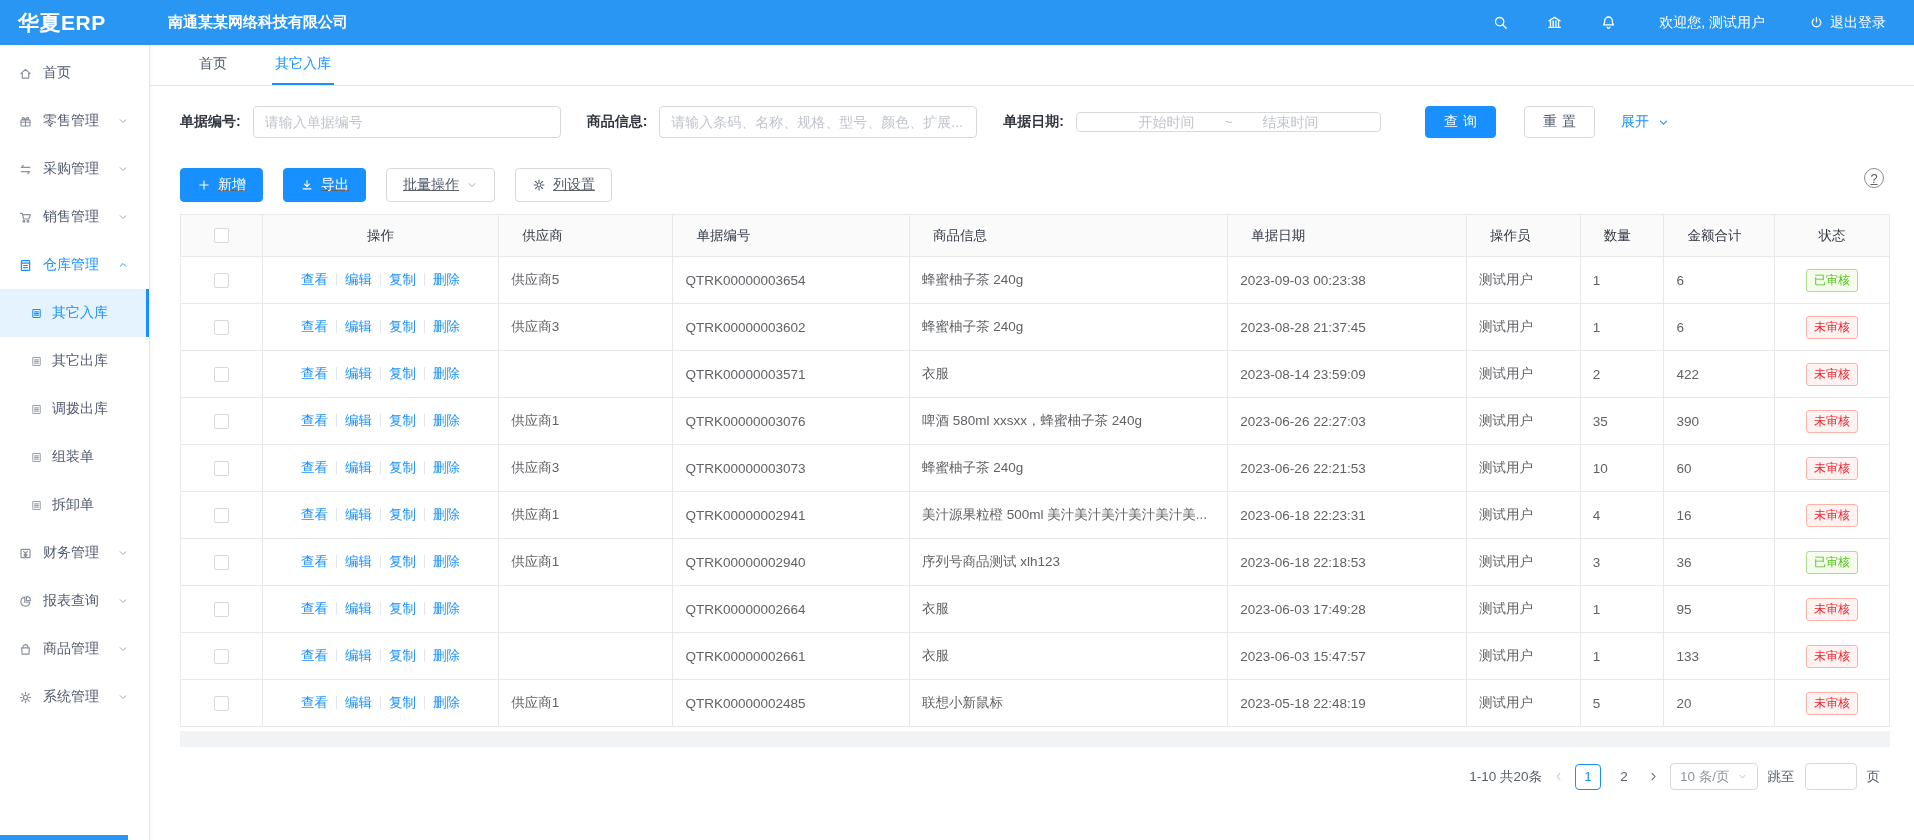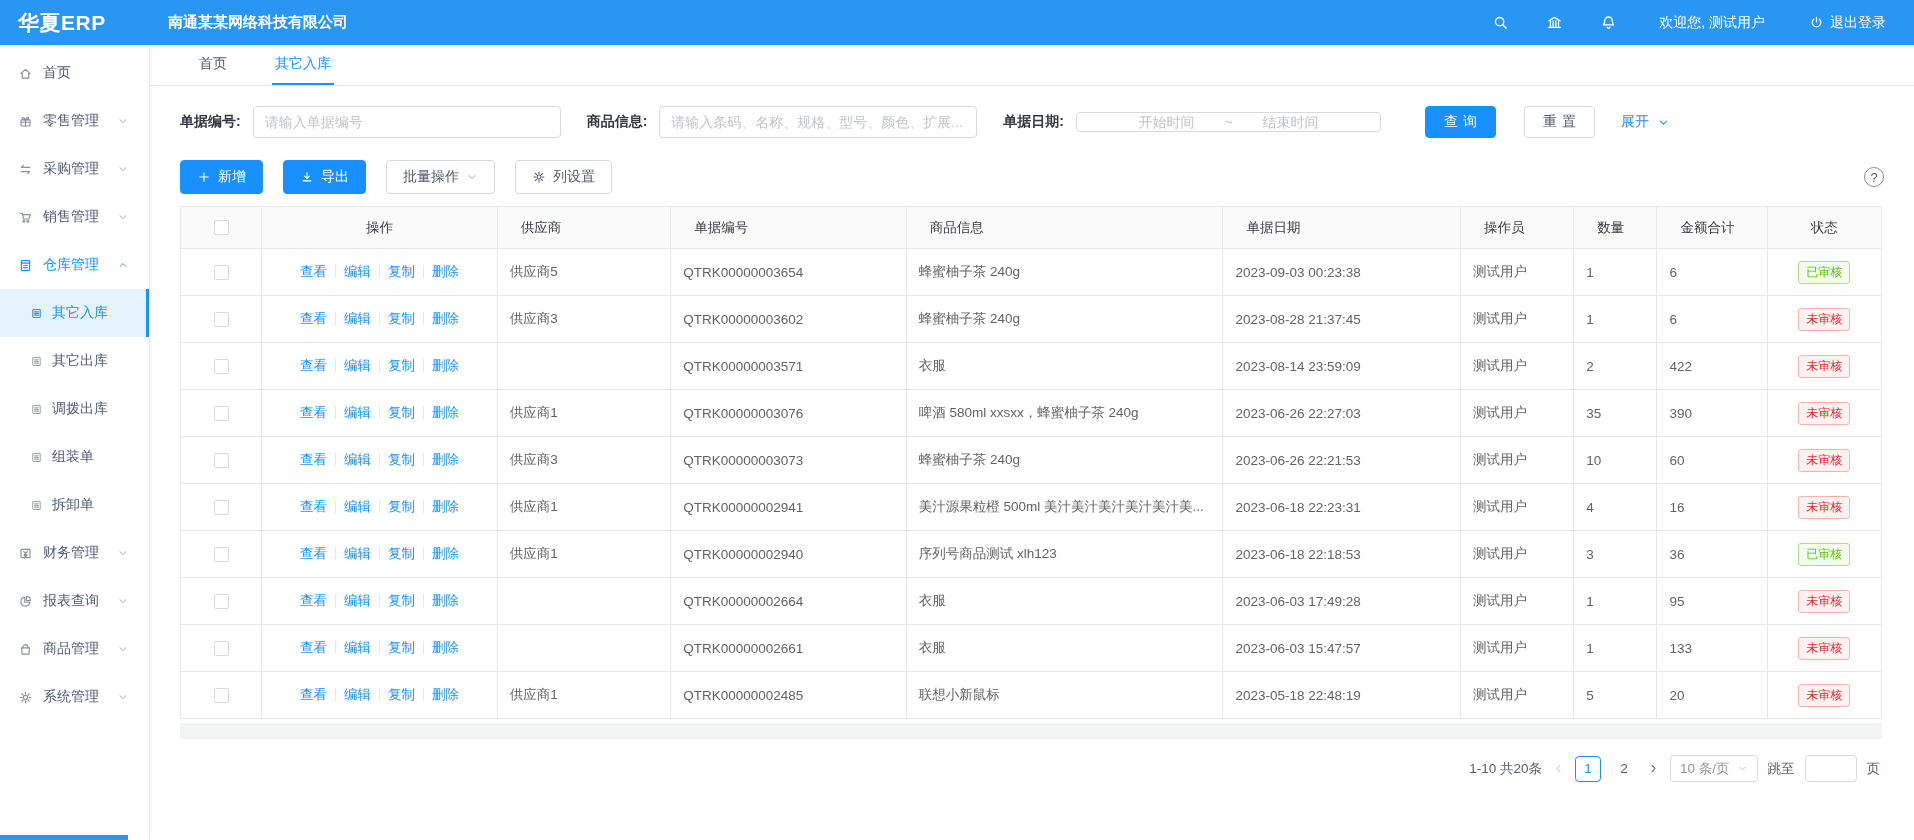--- a/index.html
+++ b/index.html
@@ -65,29 +65,29 @@
   .btn.primary { background:#1890ff; border:1px solid #1890ff; color:#fff; }
   .btn.default { background:#fff; border:1px solid #d9d9d9; color:#515a6e; }
   .btn .ico { width:14px; height:14px; }
   .sp { letter-spacing:5px; padding-left:18px; padding-right:13px; }
   .search-btn { margin-left:44px; }
   .reset-btn { margin-left:28px; }
   .expand { margin-left:26px; color:#1890ff; font-size:14px; display:inline-flex; align-items:center; gap:8px; cursor:pointer; }
   .expand .ico { width:13px; height:13px; }
 
   
-  .toolbar { display:flex; align-items:center; margin:22px 30px 0 30px; }
+  .toolbar { display:flex; margin:30px 30px 0 30px;text-decoration:underline; }
   .toolbar .btn { height:34px; padding:0 16px; }
   .toolbar .ml { margin-left:20px; }
   .toolbar .chev-after .ico { width:12px; height:12px; color:#9aa0ab; }
   .help { margin-left:auto; width:20px; height:20px; border:1px solid #8c8c8c; border-radius:50%;
     display:flex; align-items:center; justify-content:center; font-size:13px; color:#595959; cursor:pointer; }
 
   
-  .table-wrap { margin:12px 32px 0 30px; }
+  .table-wrap { margin:12px 24px 0 30px; }
   table { width:100%; border-collapse:collapse; table-layout:fixed; font-size:13.5px; color:#606266; }
   th, td { border:1px solid #e8e8e8; padding:0 12px; overflow:hidden; white-space:nowrap; text-overflow:ellipsis; }
   th { height:42px; background:#fafafa; font-weight:500; color:#333a45; text-align:left;padding-left:23px; }
   td { height:47px; background:#fff; }
   th.c, td.c { text-align:center; padding:0 4px; }
   .checkbox { width:15px; height:15px; border:1px solid #d9d9d9; border-radius:2px; background:#fff;
     display:inline-block; vertical-align:middle; cursor:pointer; }
   .op-link { color:#1890ff; cursor:pointer; }
   .sep { display:inline-block; width:1px; height:13px; background:#e3e6ea; margin:0 8px; vertical-align:-2px; }
   .badge { display:inline-block; padding:3px 7px; font-size:12px; line-height:1.25; border-radius:3px; }

